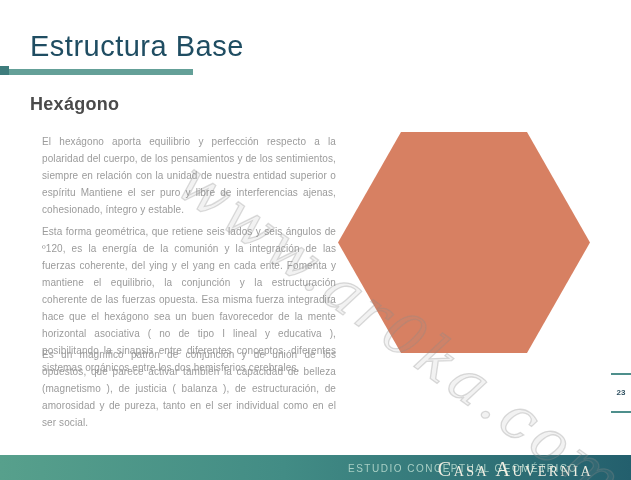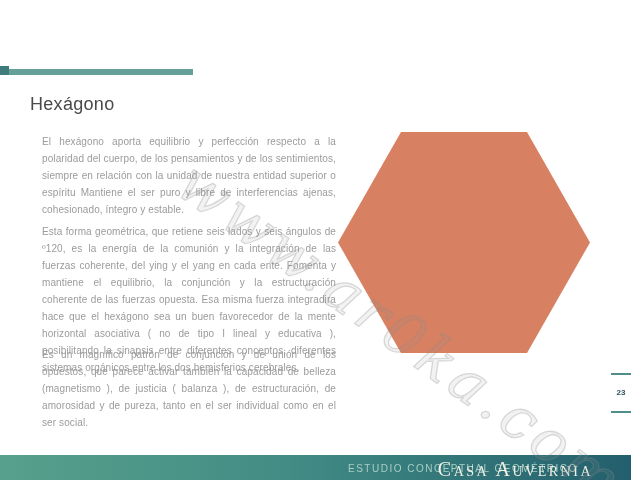--- a/index.html
+++ b/index.html
@@ -75,25 +75,26 @@
     position:absolute;right:38px;top:3px;
     font-family:"Liberation Serif", serif;
     font-variant:small-caps;font-size:20px;letter-spacing:2.5px;
   }
 </style>
 </head>
 <body>
 
 <div id="slide">
 
+  <h1 class="page-title" style="margin: 0px; color: rgb(31, 77, 98);">Estructura Base</h1>
 
   <div class="title-underline" style="background-color: rgb(100, 160, 152);"></div>
   <div class="title-underline-cap" style="background-color: rgb(62, 124, 124);"></div>
 
-  <h2 class="section-heading" style="margin:0;font-weight:400;">Hexágono</h2>
+  <h2 class="section-heading" style="margin:0;font-weight:700;">Hexágono</h2>
 
   <div class="body-column" style="color: rgb(155, 155, 155);">
     <p class="paragraph p1">El hexágono aporta equilibrio y perfección respecto a la polaridad del cuerpo, de los pensamientos y de los sentimientos, siempre en relación con la unidad de nuestra entidad superior o espíritu Mantiene el ser puro y libre de interferencias ajenas, cohesionado, íntegro y estable.</p>
     <p class="paragraph p2">Esta forma geométrica, que retiene seis lados y seis ángulos de º120, es la energía de la comunión y la integración de las fuerzas coherente, del ying y el yang en cada ente. Fomenta y mantiene el equilibrio, la conjunción y la estructuración coherente de las fuerzas opuesta. Esa misma fuerza integradira hace que el hexágono sea un buen favorecedor de la mente horizontal asociativa ( no de tipo I lineal y educativa ), posibilitando la sinapsis entre diferentes conceptos, diferentes sistemas orgánicos entre los dos hemisferios cerebrales.</p>
     <p class="paragraph p3">Es un magnífico patrón de conjunción y de unión de los opuestos, que parece activar también la capacidad de belleza (magnetismo ), de justicia ( balanza ), de estructuración, de amorosidad y de pureza, tanto en el ser individual como en el ser social.</p>
   </div>
 
   <div class="hexagon" style="background-color: rgb(215, 128, 98);"></div>
 
   <div class="watermark">www.ar0ka.com</div>

